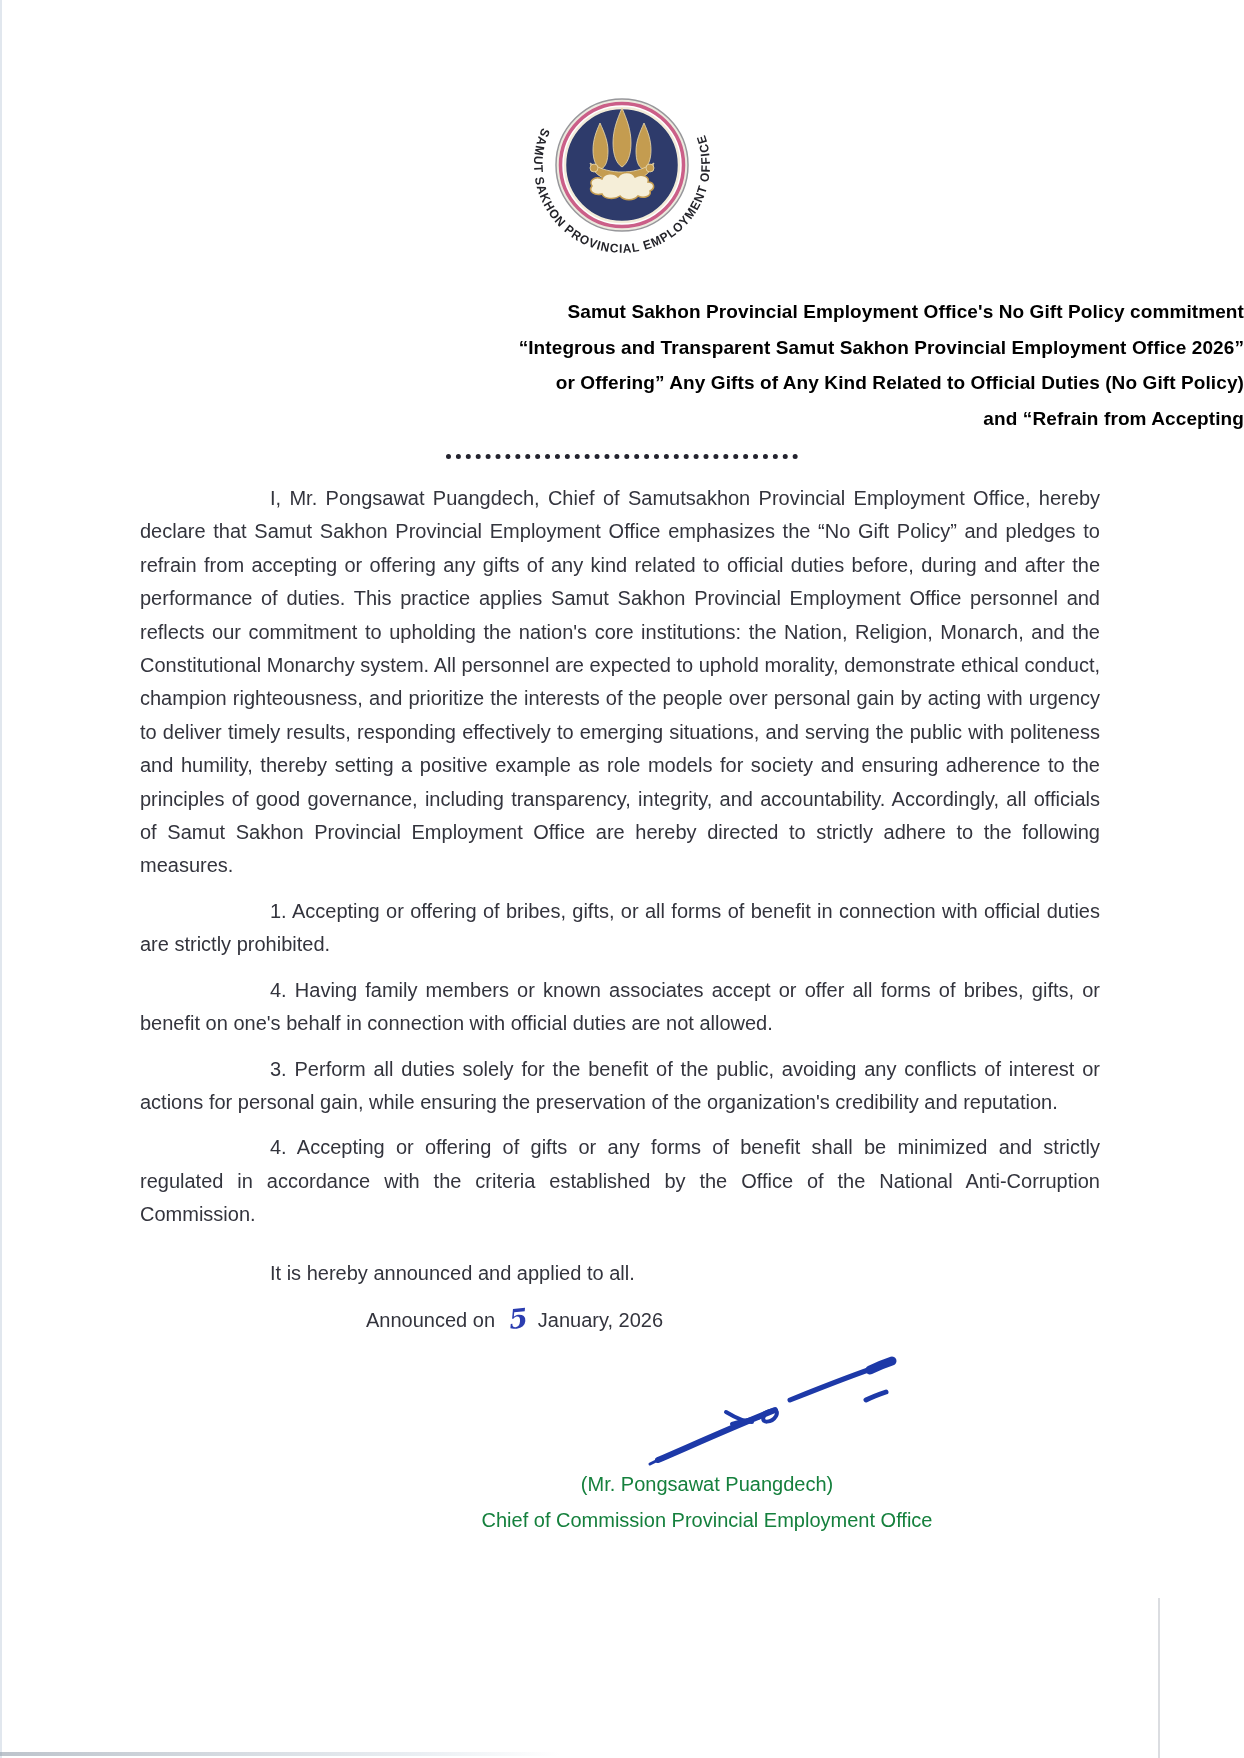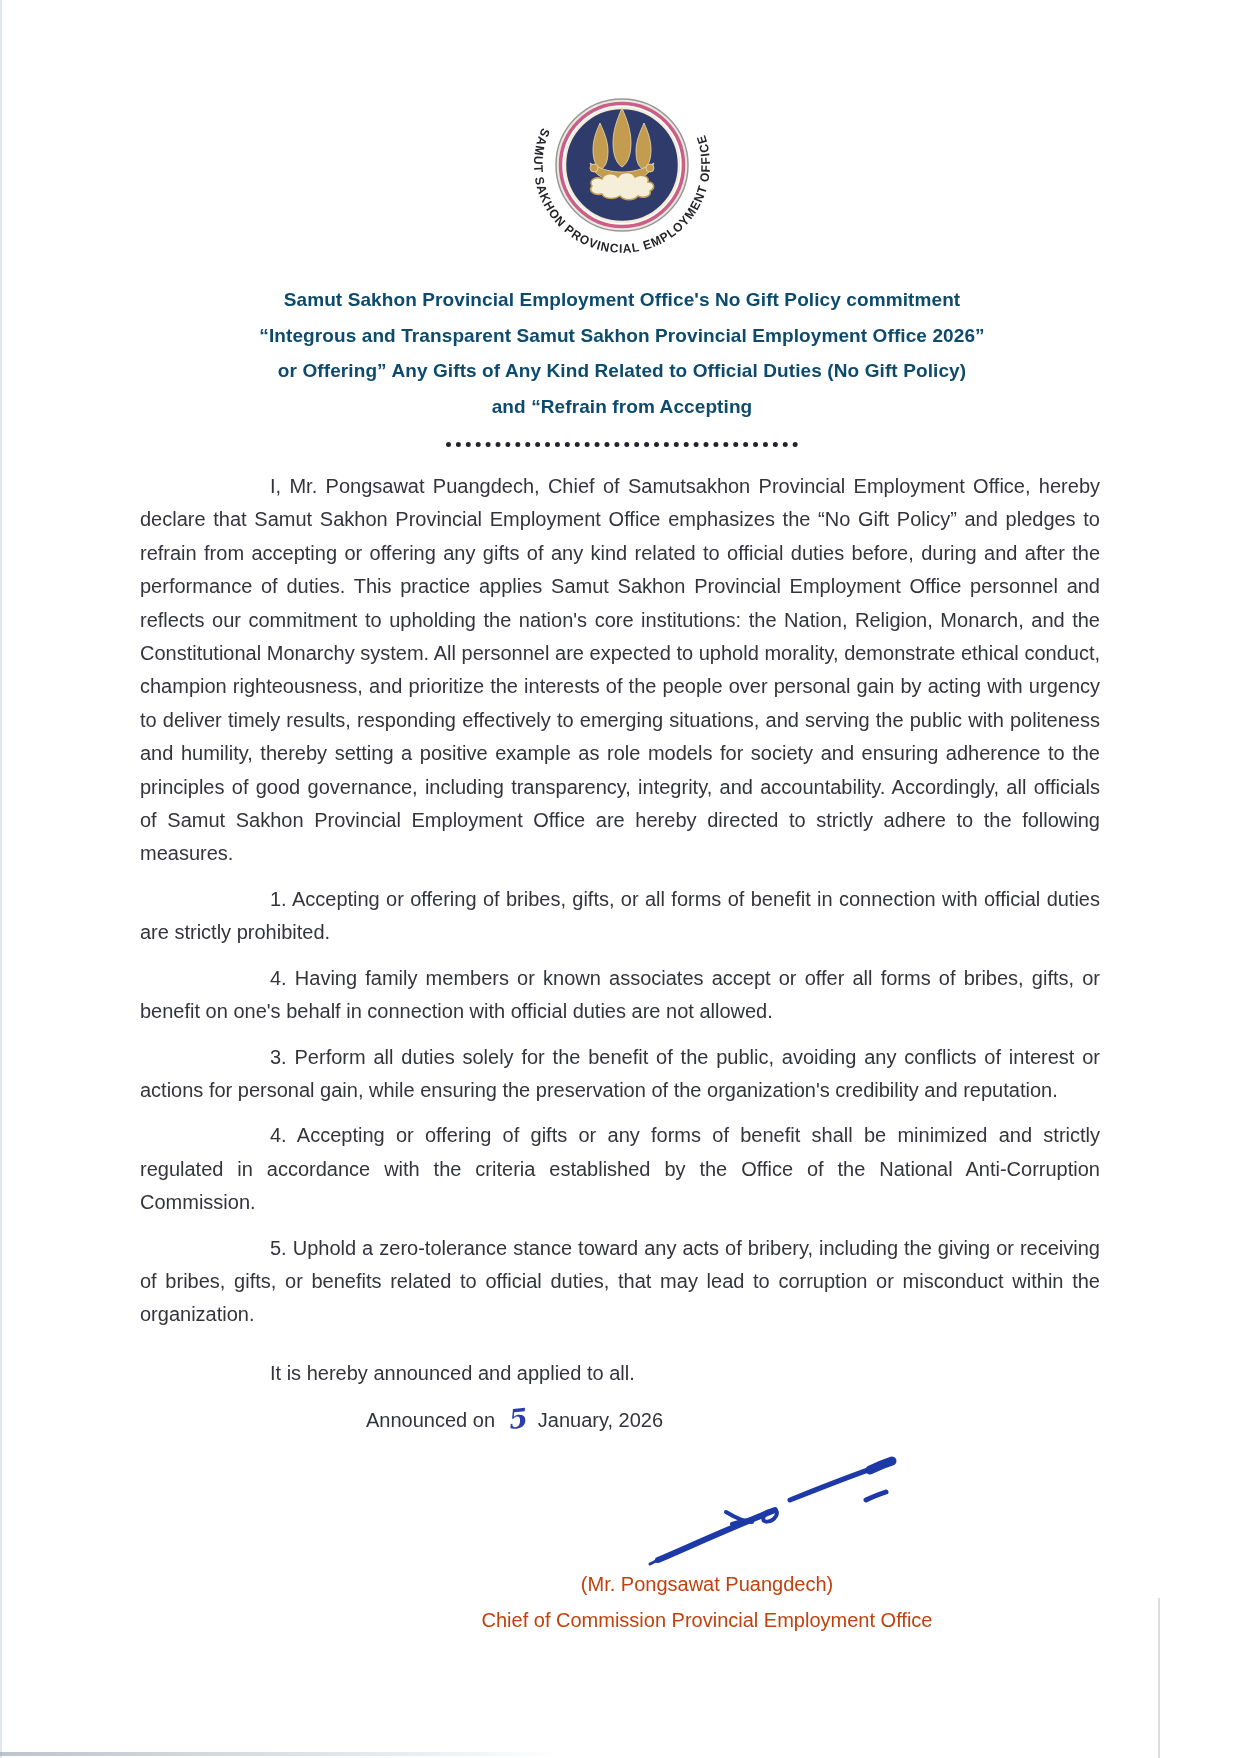--- a/index.html
+++ b/index.html
@@ -14,26 +14,26 @@
     color: #33343d;
   }
   
   .logo-wrap {
     padding-top: 68px;
     display: flex;
     justify-content: center;
   }
   
   .title-block {
-    margin-top: 14px;
-    text-align: center;
+    margin-top: 26px;
+    text-align: right;
     font-weight: bold;
     font-size: 19px;
     line-height: 35.5px;
-    color: #0c4a6e;
+    color: #000000;
     letter-spacing: 0.1px;
   }
   
   .dots {
     width: 352px;
     margin: 18px auto 0 auto;
     border-top: 5px dotted #23232e;
     height: 0;
   }
   
@@ -78,21 +78,21 @@
     position: absolute;
     left: 500px;
     top: 14px;
   }
   .name-block {
     width: 600px;
     margin: 8px 0 0 267px;
     text-align: center;
     font-size: 20px;
     line-height: 36px;
-    color: #c2410c;
+    color: #15803d;
   }
   
   .edge-left {
     position: absolute; left: 0; top: 0;
     width: 2px; height: 100%;
     background: #c9d3e0; opacity: .55;
   }
   .edge-bottom {
     position: absolute; left: 0; bottom: 2px;
     width: 560px; height: 4px;
@@ -147,21 +147,20 @@
   </div>
 
   <div class="dots"></div>
 
   <div class="content">
     <p>I, Mr. Pongsawat Puangdech, Chief of Samutsakhon Provincial Employment Office, hereby declare that Samut Sakhon Provincial Employment Office emphasizes the “No Gift Policy” and pledges to refrain from accepting or offering any gifts of any kind related to official duties before, during and after the performance of duties. This practice applies Samut Sakhon Provincial Employment Office personnel and reflects our commitment to upholding the nation's core institutions: the Nation, Religion, Monarch, and the Constitutional Monarchy system. All personnel are expected to uphold morality, demonstrate ethical conduct, champion righteousness, and prioritize the interests of the people over personal gain by acting with urgency to deliver timely results, responding effectively to emerging situations, and serving the public with politeness and humility, thereby setting a positive example as role models for society and ensuring adherence to the principles of good governance, including transparency, integrity, and accountability. Accordingly, all officials of Samut Sakhon Provincial Employment Office are hereby directed to strictly adhere to the following measures.</p>
     <p class="item">1. Accepting or offering of bribes, gifts, or all forms of benefit in connection with official duties are strictly prohibited.</p>
     <p class="item">4. Having family members or known associates accept or offer all forms of bribes, gifts, or benefit on one's behalf in connection with official duties are not allowed.</p>
     <p class="item">3. Perform all duties solely for the benefit of the public, avoiding any conflicts of interest or actions for personal gain, while ensuring the preservation of the organization's credibility and reputation.</p>
     <p class="item">4. Accepting or offering of gifts or any forms of benefit shall be minimized and strictly regulated in accordance with the criteria established by the Office of the National Anti-Corruption Commission.</p>
-    <p class="item">5. Uphold a zero-tolerance stance toward any acts of bribery, including the giving or receiving of bribes, gifts, or benefits related to official duties, that may lead to corruption or misconduct within the organization.</p>
     <p class="closing">It is hereby announced and applied to all.</p>
 
     <div class="announce-line">
       <span>Announced on</span><span class="day">5</span><span>January, 2026</span>
     </div>
 
     <div class="sig-row">
       <svg width="280" height="120" viewBox="0 0 280 120">
         <g stroke="#1d39a8" fill="none" stroke-linecap="round">
           <path d="M 10 112 L 30 102" stroke-width="3"></path>

